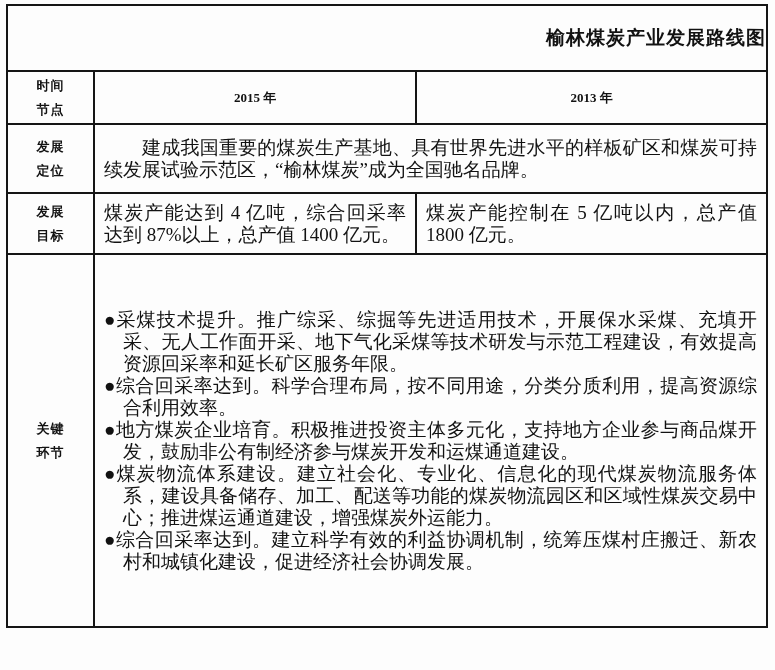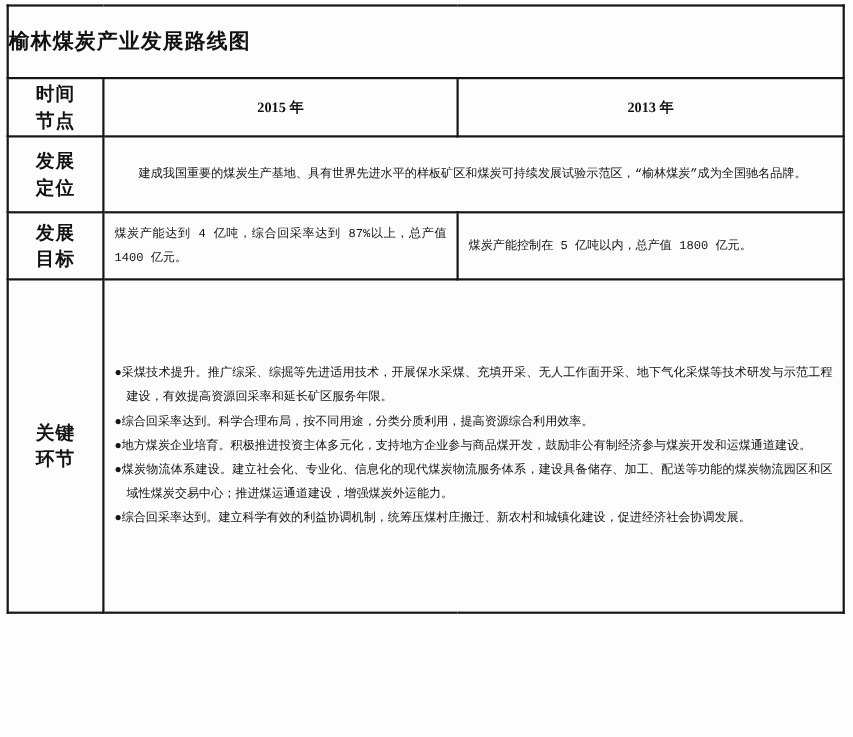--- a/index.html
+++ b/index.html
@@ -30,50 +30,50 @@
   col.c2 { width: 322px; }
   col.c3 { width: 351px; }
   td, th {
     border: 2px solid #151515;
     padding: 0;
     vertical-align: middle;
     box-sizing: border-box;
   }
   .title-cell {
     height: 66px;
-    text-align: left;
+    text-align: right;
     font-weight: bold;
     font-size: 19px;
     letter-spacing: 1px;
   }
   .rowhead {
     font-weight: bold;
-    font-size: 17px;
+    font-size: 13px;
     line-height: 24px;
     white-space: pre-line;
     letter-spacing: 1px;
   }
   .year-cell {
     height: 53px;
     text-align: center;
     font-weight: bold;
     font-size: 13px;
     font-family: "Liberation Serif", sans-serif;
   }
   .body-cell {
-    font-size: 11px;
+    font-size: 19px;
     line-height: 22px;
     padding: 5px 9px;
     text-align: justify;
-    font-family: Liberation Mono, monospace;
+    font-family: Liberation Serif, serif;
     margin-left: 16px;
   }
   .r-pos  td, .r-pos  th { height: 69px; }
   .r-goal td, .r-goal th { height: 61px; }
-  .r-key  td, .r-key  th { height: 303px; }
+  .r-key  td, .r-key  th { height: 373px; }
   .r-lay  td, .r-lay  th { height: 85px; }
   .indent2 { text-indent: 2em; }
   ul.blist {
     margin: 0;
     padding: 0;
     list-style: none;
   }
   ul.blist li {
     padding-left: 1em;
     text-indent: -1em;

